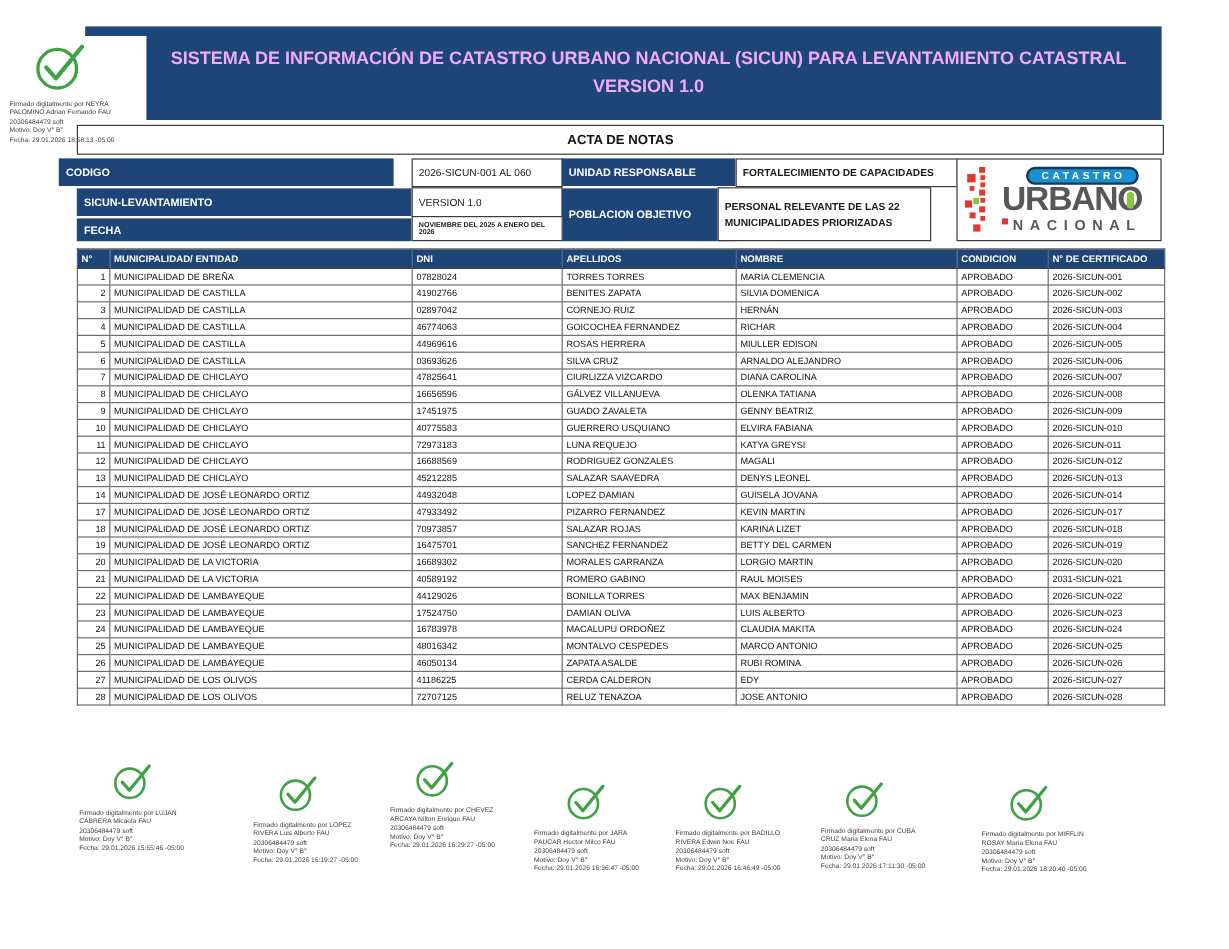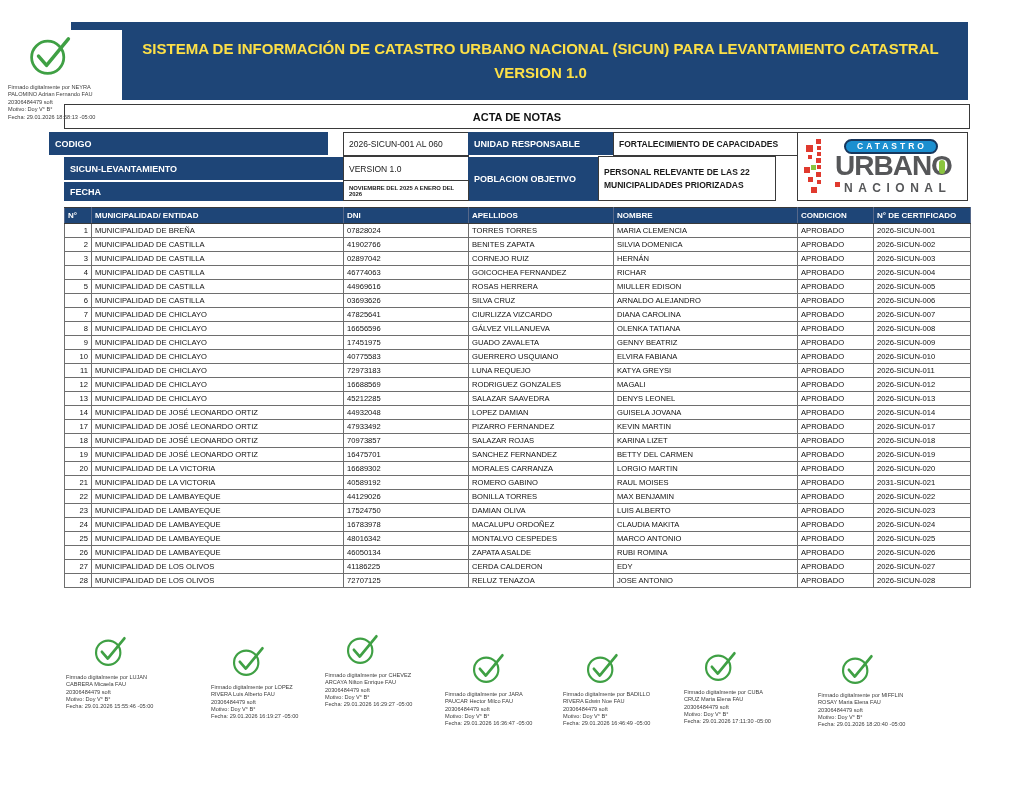--- a/index.html
+++ b/index.html
@@ -7,42 +7,42 @@
 
   
   .stamp{position:absolute;left:8px;top:30px;z-index:3;}
   .stamp svg{position:absolute;left:19px;top:2px;}
   .stamp .stamptext{position:absolute;left:0;top:54px;width:122px;font-size:5.6px;line-height:1.32;
     color:#3c3c3c;white-space:pre-line;}
 
   
   .band{position:absolute;left:71px;top:22px;width:897px;height:78px;background:#1e4577;z-index:1;
     display:flex;align-items:center;justify-content:center;}
-  .band .title{color:#fde047;font-weight:bold;font-size:15px;line-height:1.6;text-align:center;
+  .band .title{color:#f0abfc;font-weight:bold;font-size:15px;line-height:1.6;text-align:center;
     white-space:pre-line;padding:0 14px 0 56px;}
   .whitebox{position:absolute;left:70px;top:30px;width:52px;height:73px;background:#fff;z-index:2;}
 
   
   .acta{position:absolute;left:64px;top:104px;width:904px;height:23px;border:1px solid #3a3a3a;
     display:flex;align-items:center;justify-content:center;font-size:11px;font-weight:bold;color:#111;}
 
   
   .mlabel{position:absolute;background:#1e4577;color:#fff;font-weight:bold;font-size:9px;
     display:flex;align-items:center;padding-left:6px;box-sizing:border-box;}
   .mvalue{position:absolute;background:#fff;color:#1a1a1a;font-size:8.5px;border:1px solid #3a3a3a;
     display:flex;align-items:center;padding-left:5px;box-sizing:border-box;}
   .mvalue.bold{font-weight:bold;line-height:1.5;}
   .mvalue.small{font-size:5.9px;font-weight:bold;}
 
   
   .logobox{position:absolute;left:797px;top:132px;width:171px;height:69px;border:1px solid #3a3a3a;
     box-sizing:border-box;display:flex;align-items:center;gap:5px;padding:3px 6px;background:#fff;}
   .logomain{display:flex;flex-direction:column;align-items:flex-start;line-height:1;}
   .pill{background:#1b8fd0;border:2px solid #17365c;border-radius:10px;color:#fff;font-weight:bold;
-    font-size:8.5px;letter-spacing:3px;padding:1px 9px 2px 11px;margin-left:9px;}
+    font-size:8.5px;letter-spacing:3px;padding:1px 9px 2px 11px;margin-left:20px;}
   .urbano{font-size:28px;font-weight:bold;color:#565759;letter-spacing:-1px;margin-top:-2px;}
   .urbano .ogreen{position:relative;display:inline-block;}
   .urbano .ogreen::after{content:"";position:absolute;left:50%;top:26%;transform:translateX(-50%);
     width:6px;height:50%;background:#8bc53f;border-radius:3px;}
   .nacional{display:flex;align-items:flex-start;font-size:12px;font-weight:bold;letter-spacing:5.5px;
     color:#565759;margin-top:2px;}
   .nacional .redsq{width:5px;height:5px;background:#e0392e;margin-right:4px;display:inline-block;}
 
   
   table.main{position:absolute;left:64px;top:207px;width:906px;border-collapse:collapse;table-layout:fixed;}

